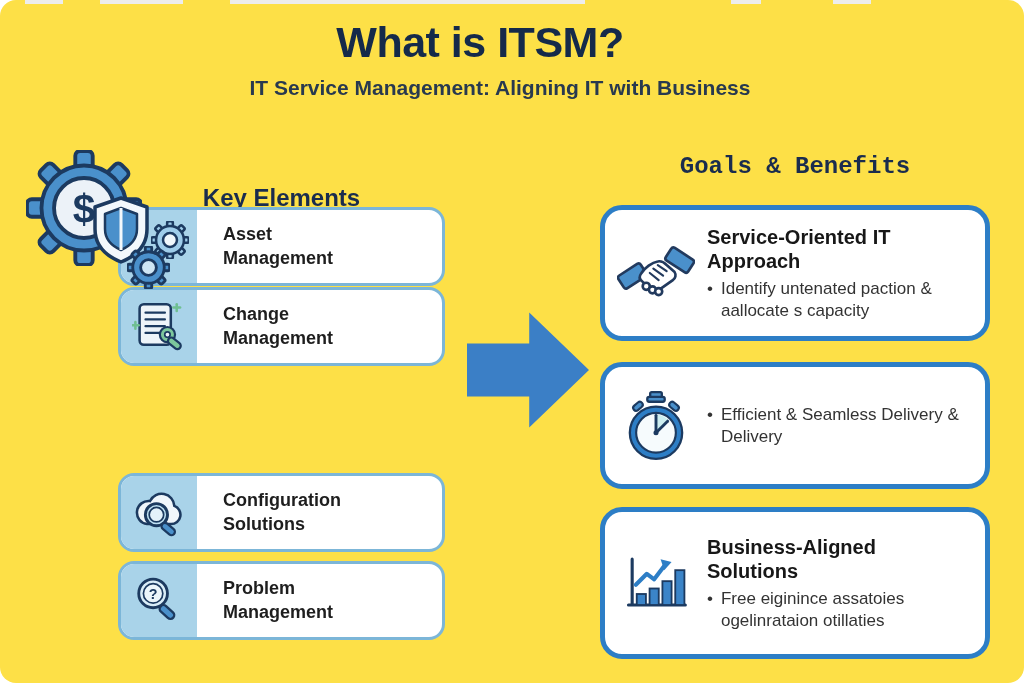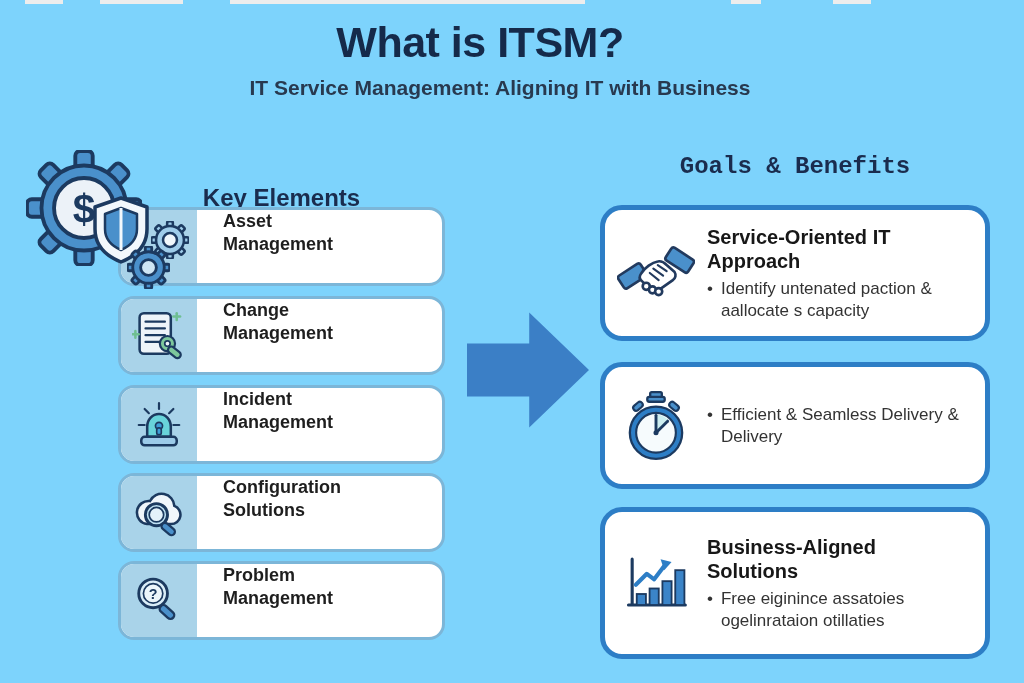--- a/index.html
+++ b/index.html
@@ -1,19 +1,19 @@
 <!DOCTYPE html>
 <html><head>
 <meta charset="utf-8">
 <style>
   * { margin:0; padding:0; box-sizing:border-box; }
   html,body { background:#ffffff; }
   .stage {
     position:relative; width:1024px; height:683px; overflow:hidden;
-    background:#7dd3fc; font-family:"Liberation Sans", sans-serif;
+    background:#fde047; font-family:"Liberation Sans", sans-serif;border-radius:16px;
   }
   
   .topbar { position:absolute; top:0; height:4px; background:#ededed; }
   .tb1{left:25px;width:38px;} .tb2{left:100px;width:83px;} .tb3{left:230px;width:355px;}
   .tb4{left:731px;width:30px;} .tb5{left:833px;width:38px;}
 
   .title {
     position:absolute; top:18px; left:0; width:960px; text-align:center;
     font-size:43px; font-weight:800; color:#152a4a; letter-spacing:-0.5px;
   }
@@ -26,27 +26,27 @@
   }
   .lh { left:118px; top:156px; width:327px;margin-top:28px; }
   .rh { left:600px; top:153px; width:390px;font-family:Liberation Mono, monospace; }
 
   
   .lbox {
     position:absolute; left:118px; width:327px; height:79px;
     background:#ffffff; border:3.5px solid #7cb6d8; border-radius:16px;
     display:flex; align-items:stretch; overflow:hidden; z-index:1;
   }
-  .lb1{top:207px} .lb2{top:296px} .lb3{top:385px} .lb4{top:473px} .lb5{top:561px}
+  .lb1{top:207px} .lb2{top:287px} .lb3{top:385px} .lb4{top:473px} .lb5{top:561px}
   .lbox-icon {
     width:76px; flex:0 0 76px; background:#a9d3e9;
     display:flex; align-items:center; justify-content:center;
   }
   .lbox-label {
-    flex:1; display:flex; align-items:flex-start; padding-left:26px;
+    flex:1; display:flex; align-items:center; padding-left:26px;
     font-size:18px; font-weight:700; color:#1e1e1e; line-height:1.28;
   }
   .lbox-label span { display:block; width:140px; }
 
   
   .rbox {
     position:absolute; left:600px; width:390px;
     background:#ffffff; border:5px solid #2d7ec6; border-radius:22px;
     display:flex; align-items:center; z-index:1;
   }
@@ -171,40 +171,20 @@
           <line x1="4" y1="26" x2="4" y2="34"></line>
             <line x1="0.5" y1="30" x2="8" y2="30"></line>
         </g>
       </svg>
     </div>
     <div class="lbox-label">
         <span>Change Management</span>
       </div>
   </div>
 
-  <div class="lbox lb3">
-    <div class="lbox-icon">
-      <svg width="54" height="54" viewBox="0 0 64 64">
-        <g stroke="#1c3a60" stroke-width="2.6" stroke-linecap="round">
-          <line x1="32" y1="6" x2="32" y2="13"></line>
-            <line x1="15" y1="13" x2="20" y2="18"></line>
-          <line x1="49" y1="13" x2="44" y2="18"></line>
-            <line x1="8" y1="32" x2="15" y2="32"></line>
-          <line x1="56" y1="32" x2="49" y2="32"></line>
-        </g>
-        <path d="M18 46 V34 a14 15 0 0 1 28 0 V46 Z" fill="#68d4da" stroke="#1c3a60" stroke-width="3"></path>
-        <circle cx="32" cy="33" r="4.2" fill="#3d9fd6" stroke="#1c3a60" stroke-width="2"></circle>
-        <rect x="29.3" y="35.5" width="5.4" height="8" rx="2.4" fill="#3d9fd6" stroke="#1c3a60" stroke-width="2"></rect>
-        <rect x="11" y="46" width="42" height="10" rx="4" fill="#9ccbe9" stroke="#1c3a60" stroke-width="3"></rect>
-      </svg>
-    </div>
-    <div class="lbox-label">
-        <span>Incident Management</span>
-      </div>
-  </div>
 
   <div class="lbox lb4">
     <div class="lbox-icon">
       <svg width="58" height="54" viewBox="0 0 68 62">
         <path d="M20 44 h28 a11 11 0 0 0 4 -21.3 a15 15 0 0 0 -28.5 -5.7 a11 11 0 0 0 -3.5 27 z" fill="#f0f6fb" stroke="#1c3a60" stroke-width="3"></path>
         <circle cx="31" cy="33" r="13" fill="#bfe1f3" stroke="#1c3a60" stroke-width="3.4"></circle>
         <circle cx="31" cy="33" r="8.5" fill="#e4f2fa" stroke="#1c3a60" stroke-width="2"></circle>
         <rect x="40.5" y="41" width="18" height="8" rx="4" transform="rotate(40 40.5 41)" fill="#4a90cb" stroke="#1c3a60" stroke-width="2.6"></rect>
       </svg>
     </div>

